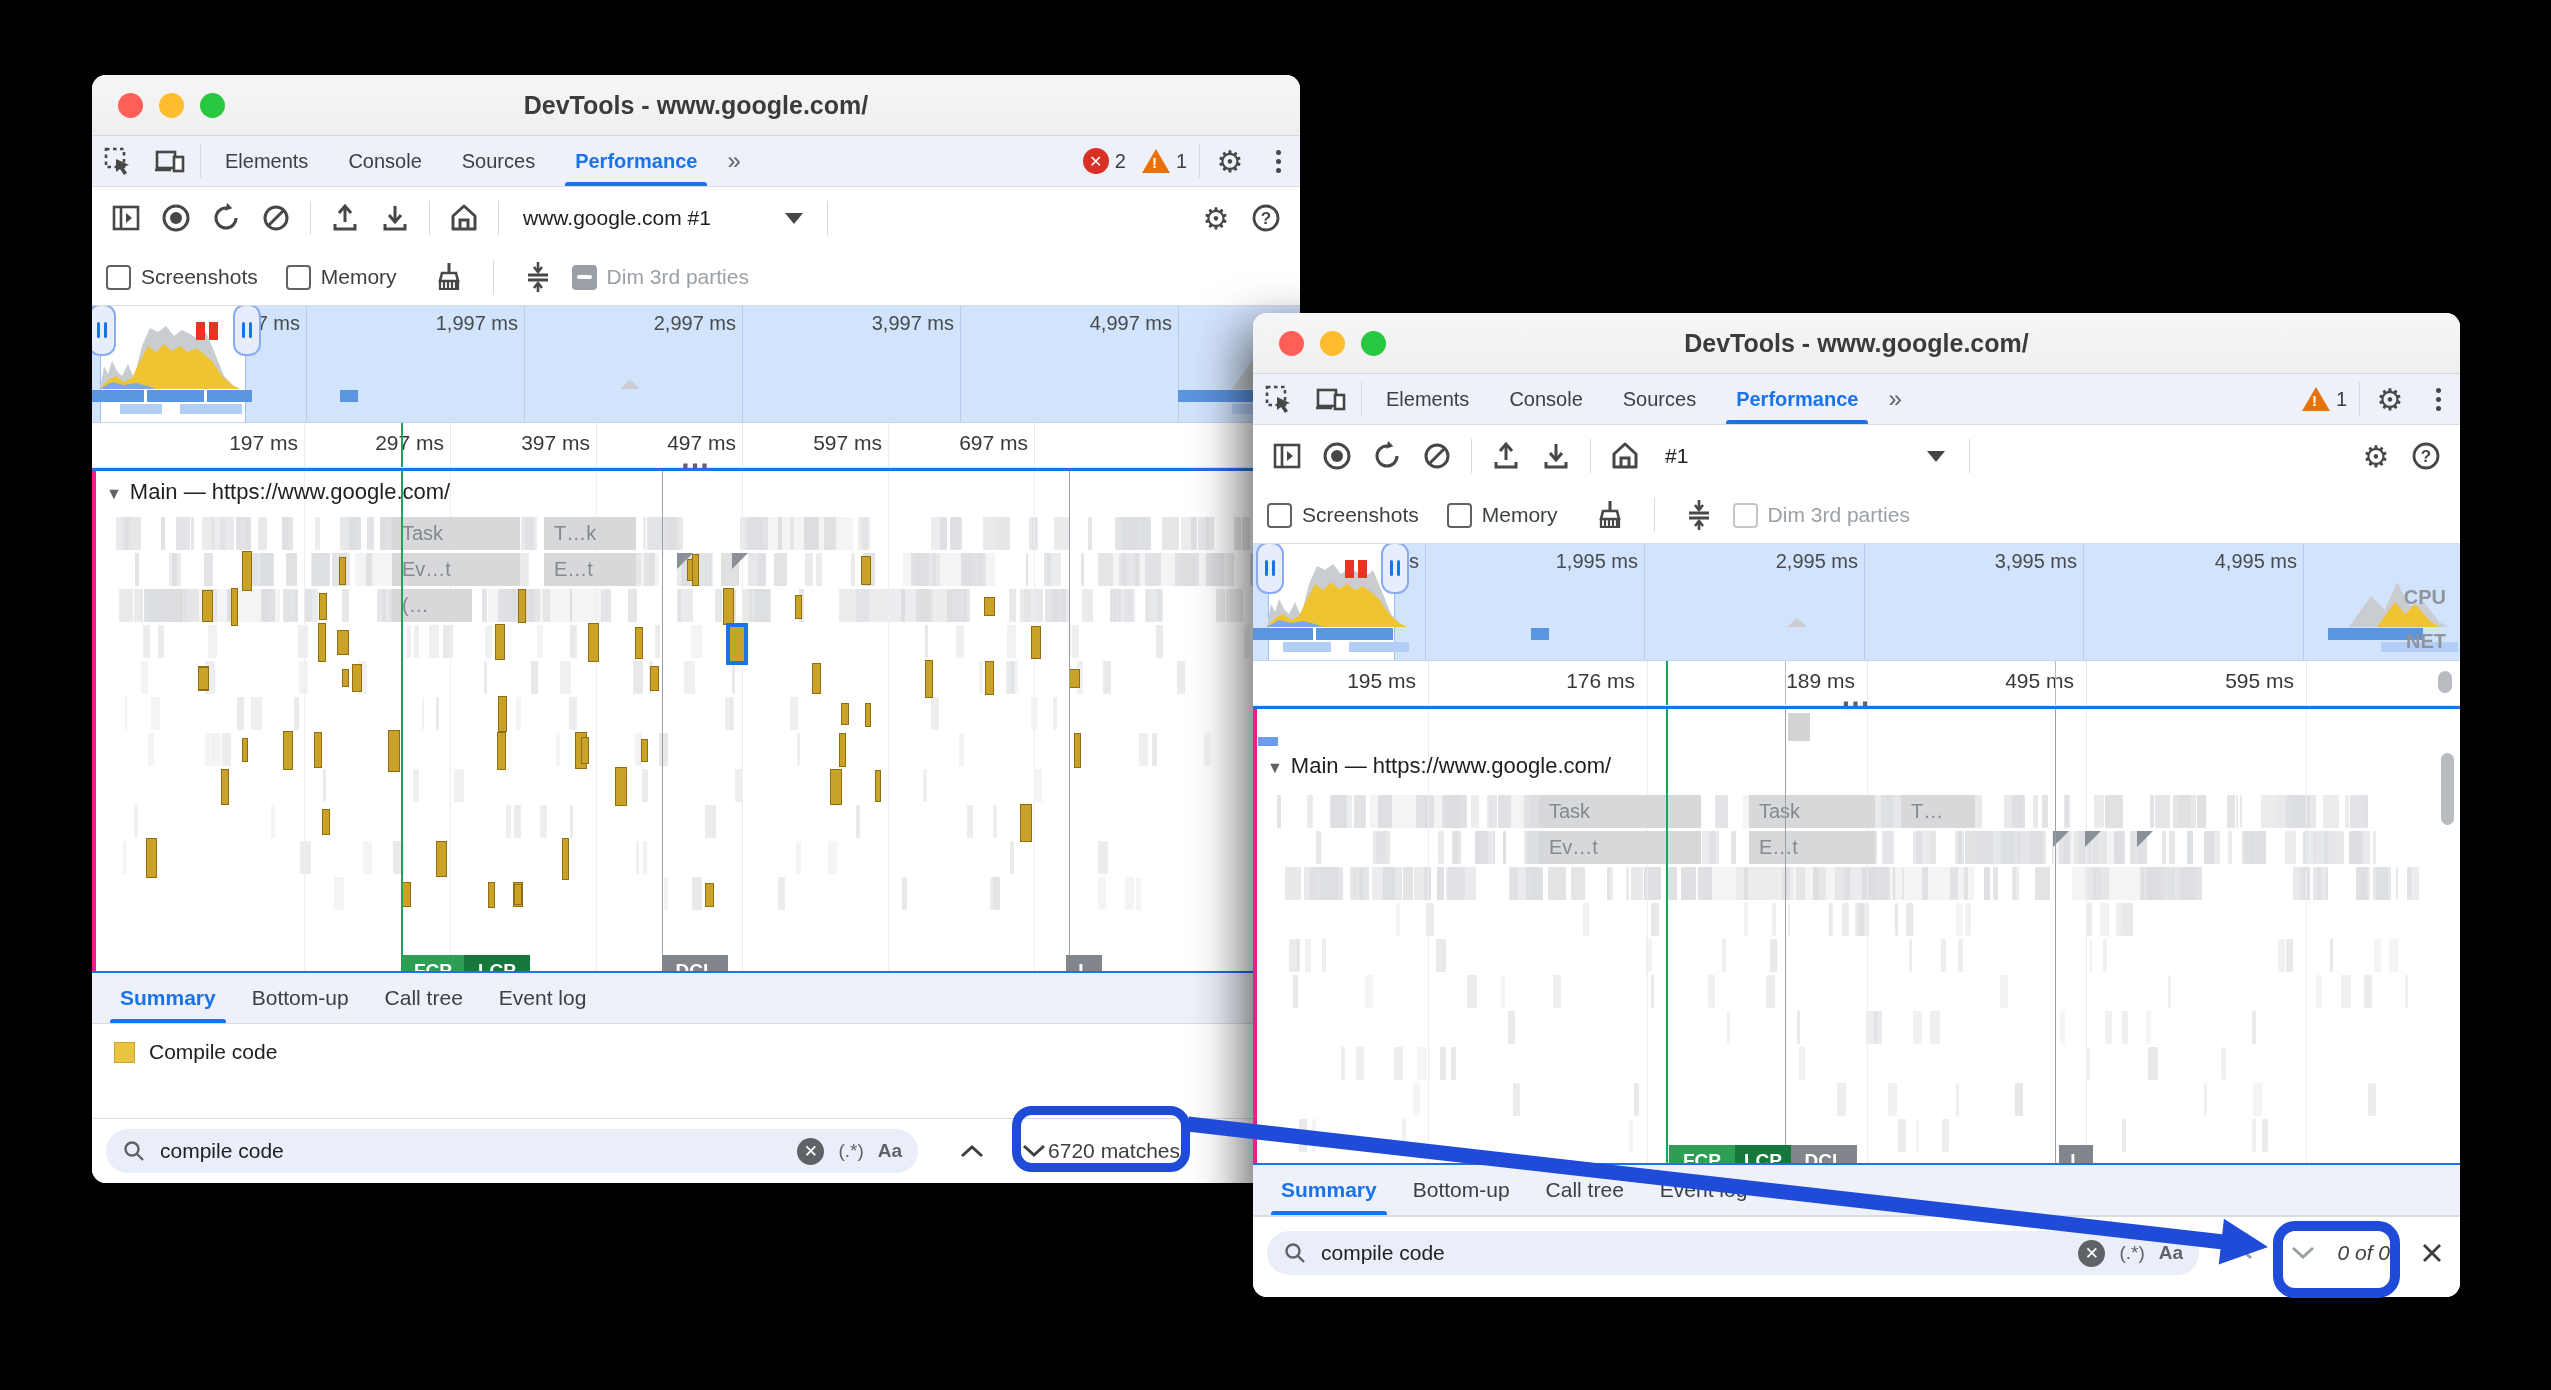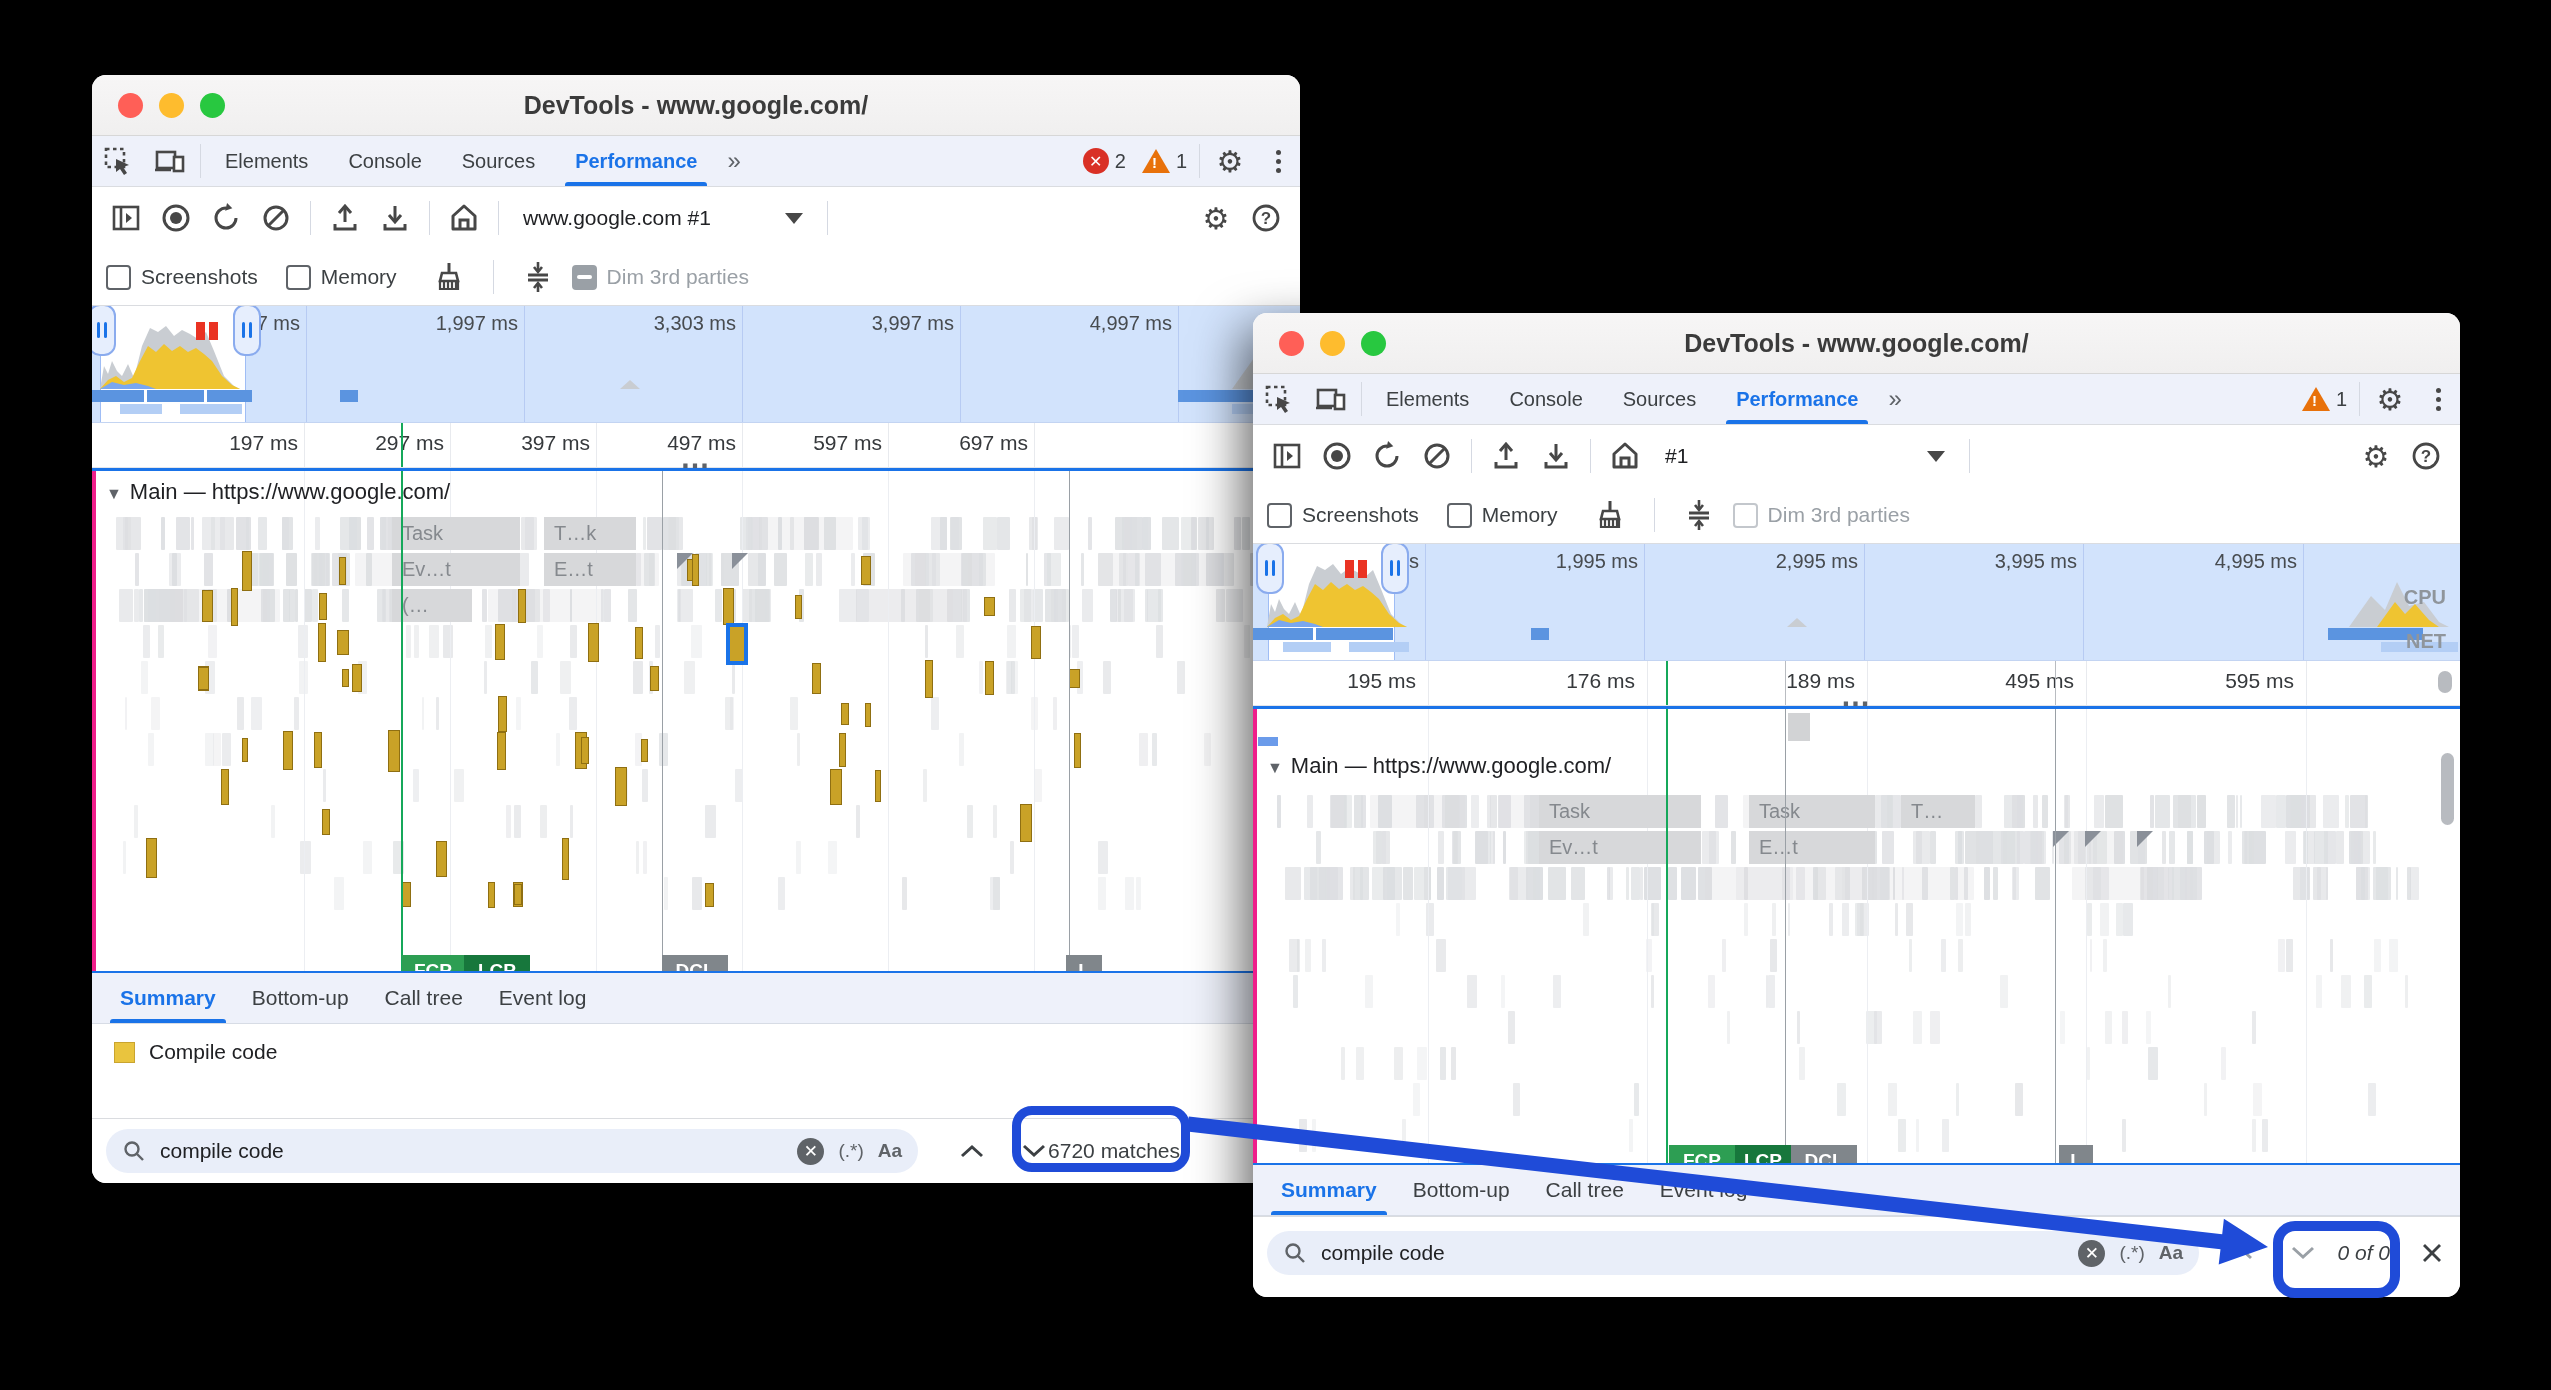--- a/index.html
+++ b/index.html
@@ -283,21 +283,21 @@
     </div>
 
     <div class="overview">
       <span class="ovgrid" style="left:214px;"></span>
         <span class="ovgrid" style="left:432px;"></span>
       <span class="ovgrid" style="left:650px;"></span>
         <span class="ovgrid" style="left:868px;"></span>
       <span class="ovgrid" style="left:1086px;"></span>
       <span class="ovlabel" style="left:208px;">997 ms</span>
       <span class="ovlabel" style="left:426px;">1,997 ms</span>
-      <span class="ovlabel" style="left:644px;">3,303 ms</span>
+      <span class="ovlabel" style="left:644px;">2,997 ms</span>
       <span class="ovlabel" style="left:862px;">3,997 ms</span>
       <span class="ovlabel" style="left:1080px;">4,997 ms</span>
       <div class="ovsel" style="left:8px;width:144px;"></div>
       <svg class="ic" style="position:absolute;left:0;top:0;" width="1208" height="84" viewBox="0 0 1208 84">
         <path d="M8 83 L12 60 L16 68 L20 55 L25 65 L30 70 L36 58 L42 72 L50 40 L58 22 L66 26 L74 20 L82 30 L90 24 L98 28 L106 33 L114 26 L122 45 L132 70 L142 80 L148 83 Z" fill="#c9cdd2"></path>
         <path d="M8 83 L16 74 L24 70 L32 76 L40 72 L48 55 L56 40 L64 46 L72 38 L80 45 L88 40 L96 46 L104 42 L112 48 L120 55 L130 70 L140 79 L148 83 Z" fill="#efc431"></path>
         <path d="M8 83 L20 76 L32 79 L44 77 L56 80 L64 83 Z" fill="#7aa7ef"></path>
         <path d="M528 83 L538 74 L548 83 Z" fill="#c9cdd2"></path>
         <path d="M1140 83 L1162 52 L1176 66 L1188 38 L1200 62 L1208 56 L1208 83 Z" fill="#c9cdd2"></path>
         <path d="M1168 83 L1186 60 L1196 70 L1206 60 L1208 62 L1208 83 Z" fill="#efc431"></path>

